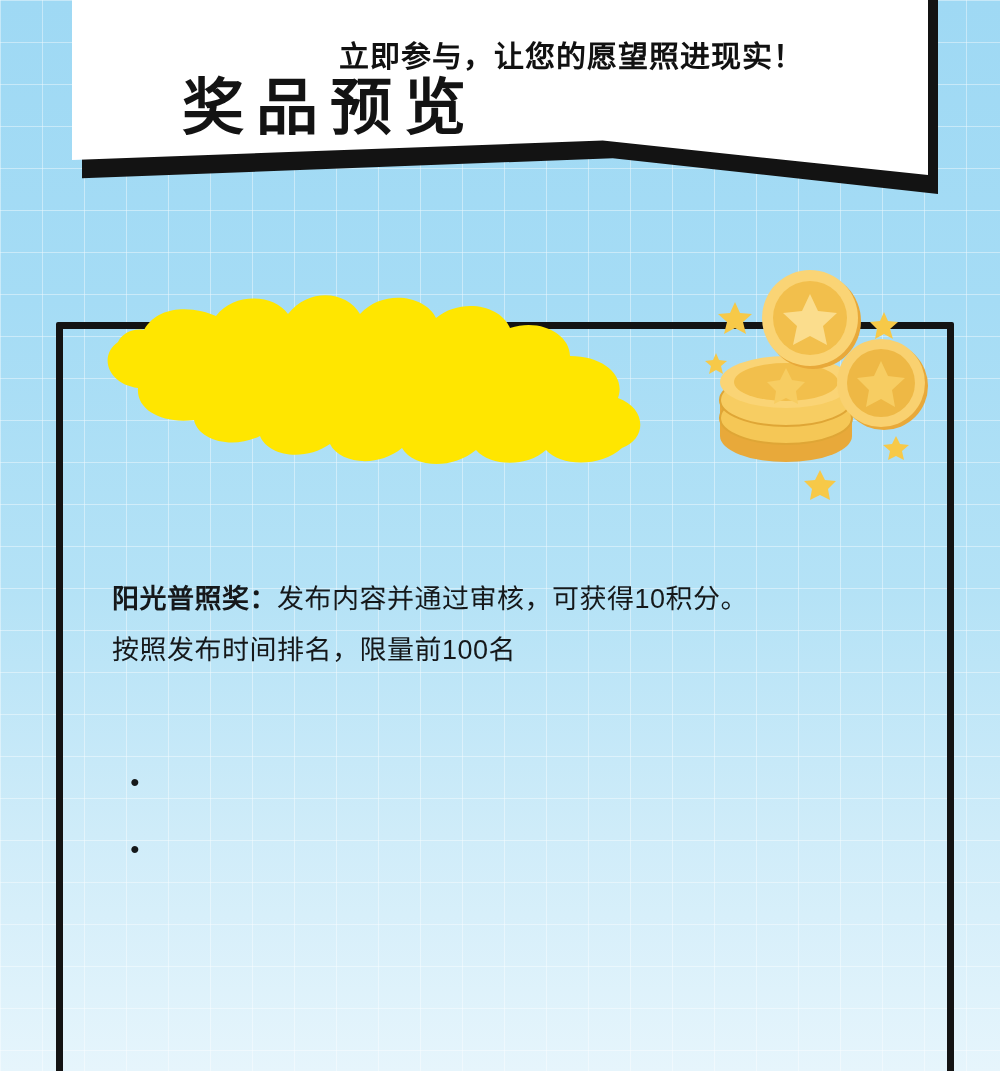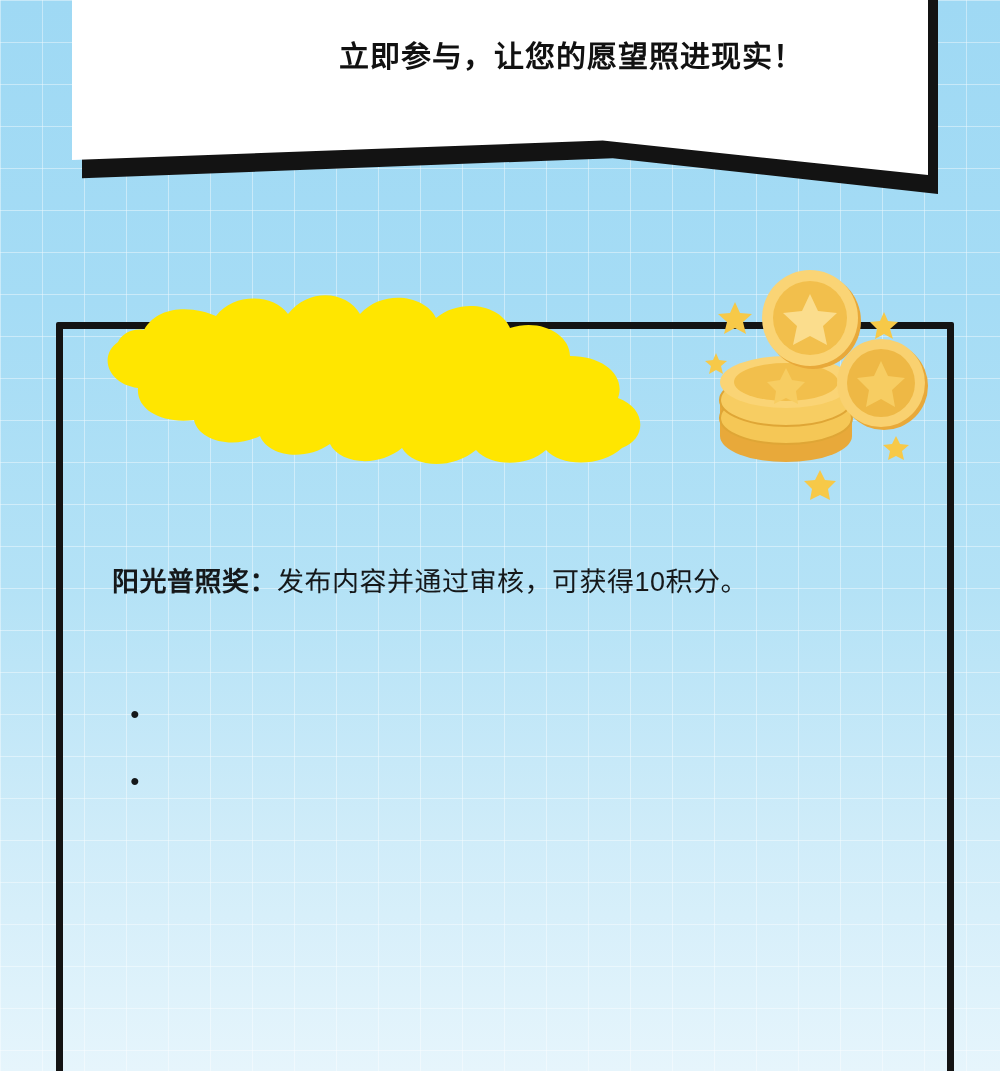--- a/index.html
+++ b/index.html
@@ -124,21 +124,21 @@
     top: 258px;
     width: 260px;
     height: 260px;
     z-index: 6;
   }
 
   
   .content {
     position: absolute;
     left: 112px;
-    top: 562px;
+    top: 579px;
     width: 800px;
     z-index: 5;
     color: #15181a;
   }
   .para {
     font-size: 27px;
     line-height: 1.52;
     margin-bottom: 10px;
     letter-spacing: 0.5px;
   }
@@ -198,20 +198,23 @@
         C 404,198 366,196 354,176
         C 330,196 292,192 282,172
         C 256,190 220,184 212,164
         C 184,178 150,168 146,148
         C 114,152 88,138 90,116
         C 60,112 50,84 70,70
         C 74,62 84,56 96,58
         Z"></path>
     </svg>
   </div>
+  <div class="blob-title">
+    <span>奖品预览</span>
+  </div>
 
   <div class="coins">
     <svg width="260" height="260" viewBox="0 0 260 260" xmlns="http://www.w3.org/2000/svg" aria-hidden="true">
 
       <g fill="#f7c948">
         <path d="M47,44 l5,11 12,1 -9,8 3,12 -11,-6 -11,6 3,-12 -9,-8 12,-1 z"></path>
         <path d="M140,18 l4,9 10,1 -7,7 2,10 -9,-5 -9,5 2,-10 -7,-7 10,-1 z"></path>
         <path d="M196,54 l4,9 10,1 -8,7 3,10 -9,-5 -9,5 2,-10 -7,-7 10,-1 z"></path>
         <path d="M28,95 l3,7 8,1 -6,5 2,8 -7,-4 -7,4 2,-8 -6,-5 8,-1 z"></path>
         <path d="M132,212 l5,10 11,1 -8,8 2,11 -10,-5 -10,5 2,-11 -8,-8 11,-1 z"></path>
@@ -243,20 +246,21 @@
         <circle cx="193" cy="125" r="34" fill="#eeb845"></circle>
         <path d="M193,103 l7,15 17,2 -13,12 3,17 -14,-8 -15,8 3,-17 -12,-12 17,-2 z" fill="#f7cd62"></path>
       </g>
     </svg>
   </div>
 
   <div class="content">
     <div class="para">
       <b>阳光普照奖：</b><span>发布内容并通过审核，可获得10积分。</span>
     </div>
+    <div class="para">按照发布时间排名，限量前100名</div>
 
     <div class="para-gap"></div>
 
 
     <div class="bullets">
       <div class="bullet-row">
         <div class="bullet-dot">•</div>
       </div>
       <div class="bullet-row">
         <div class="bullet-dot">•</div>

